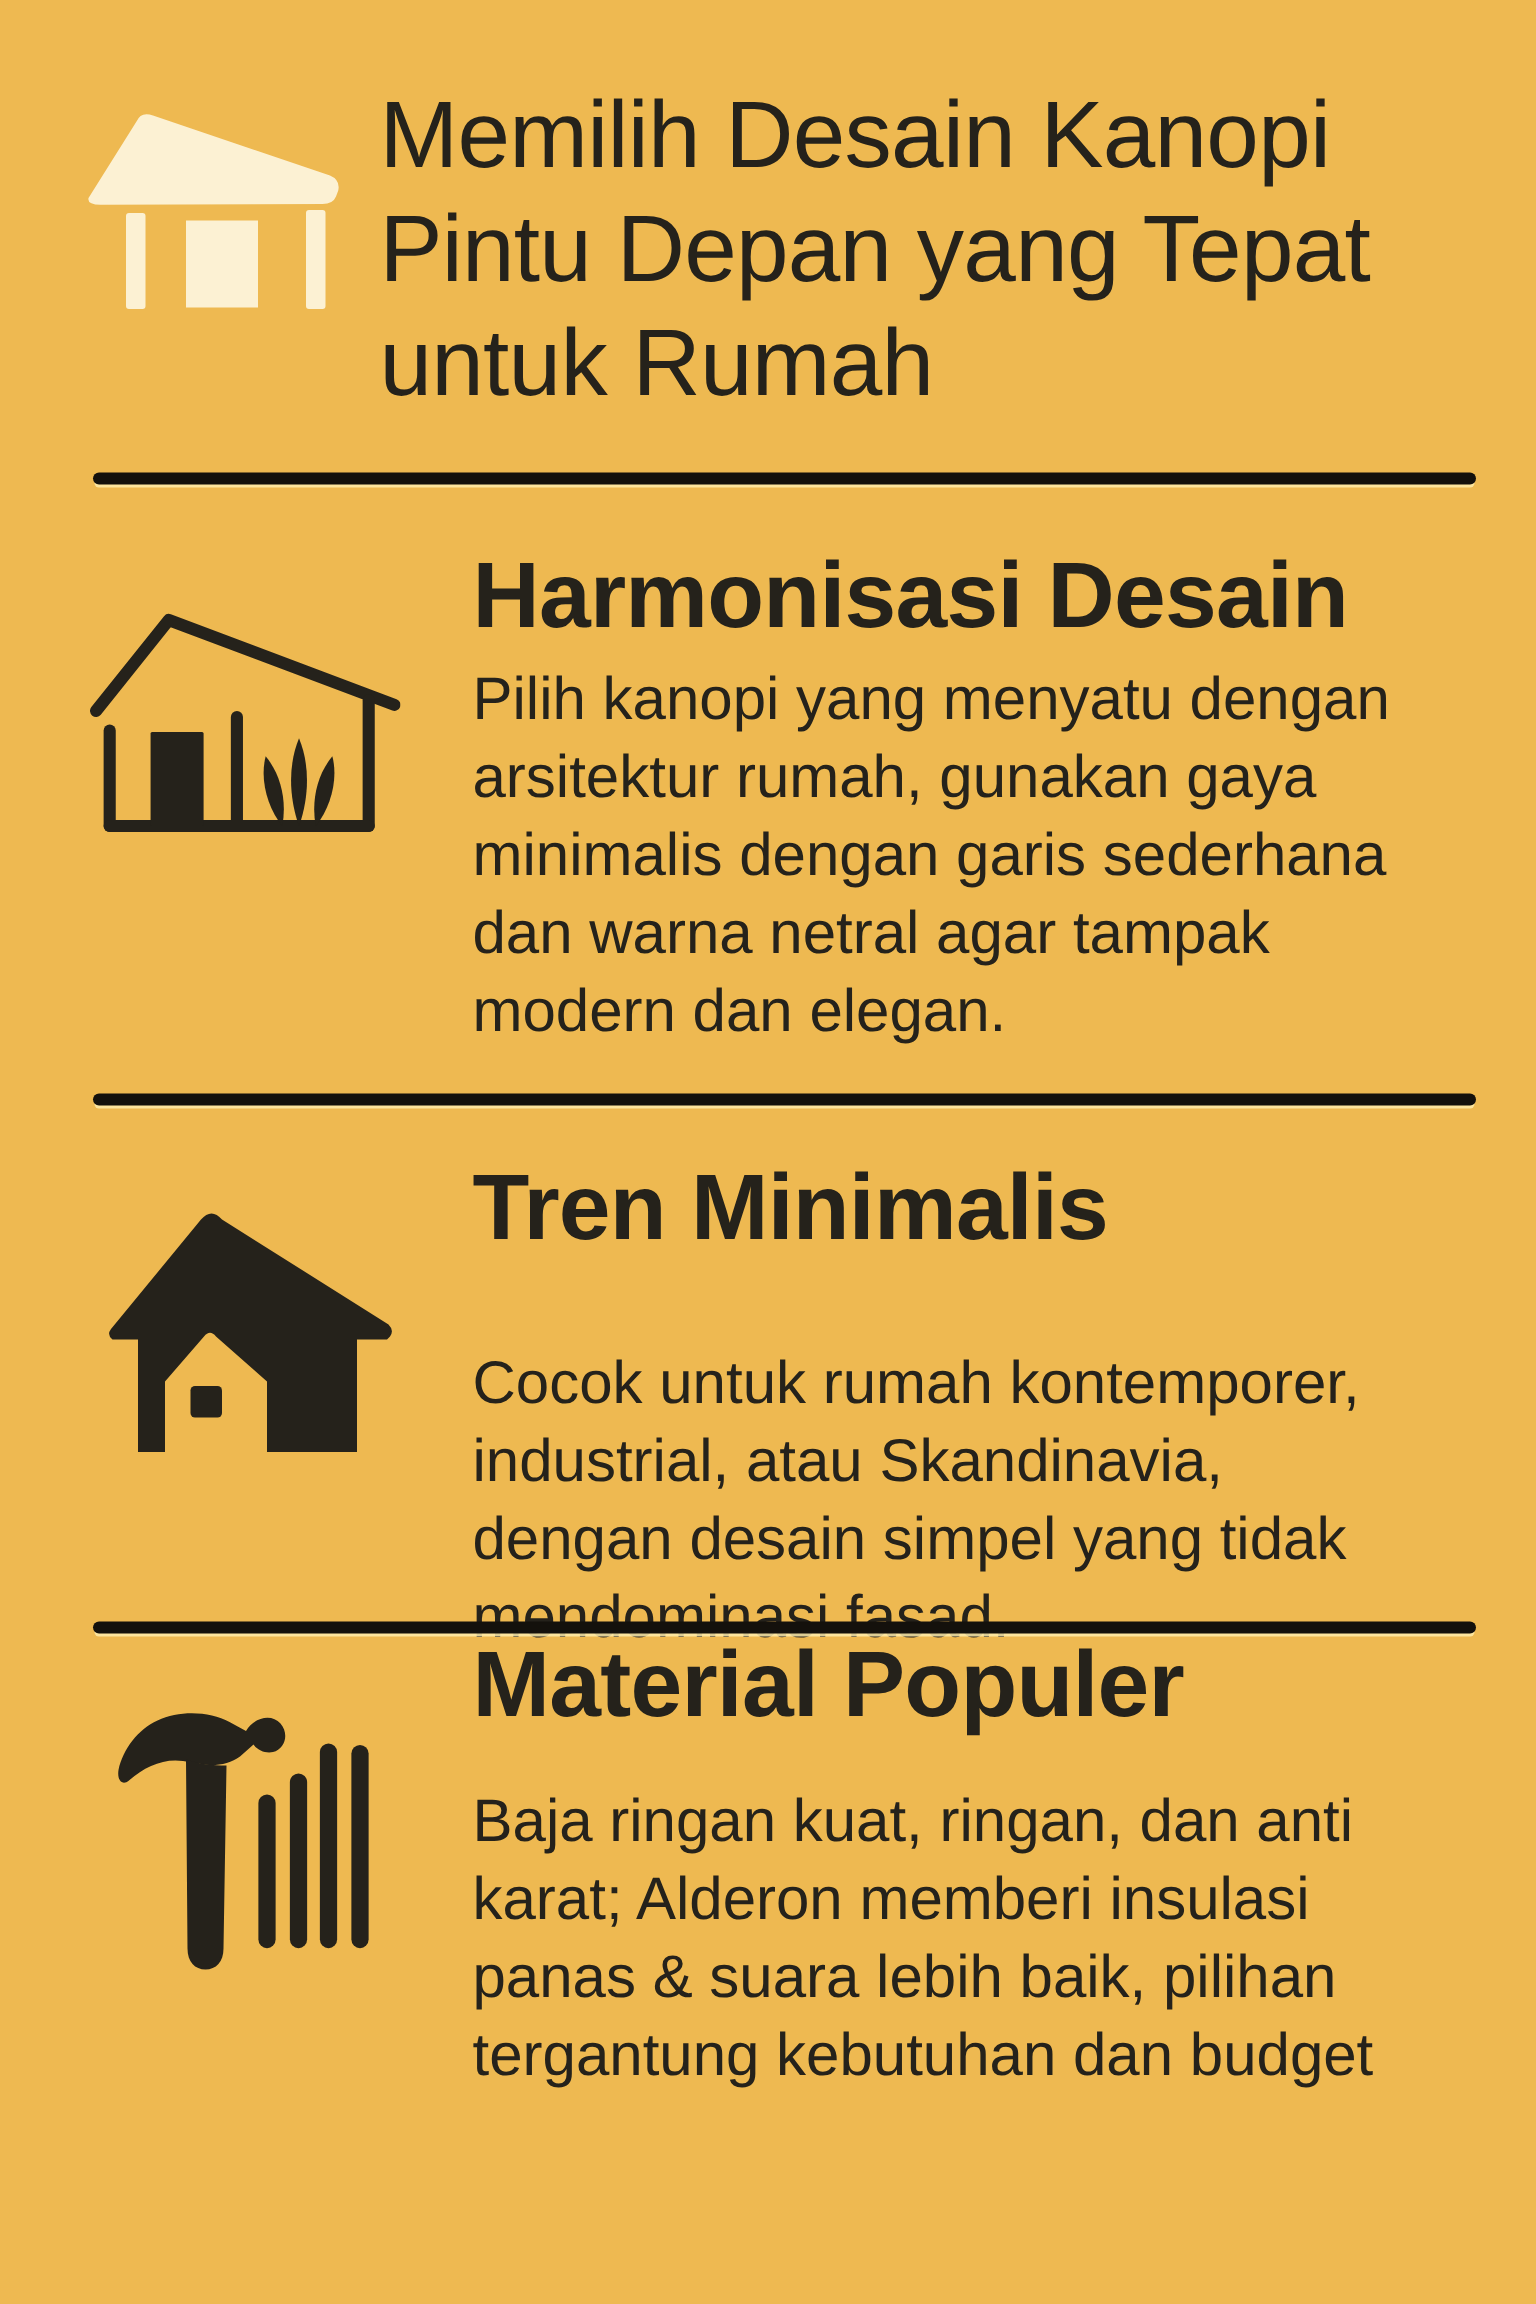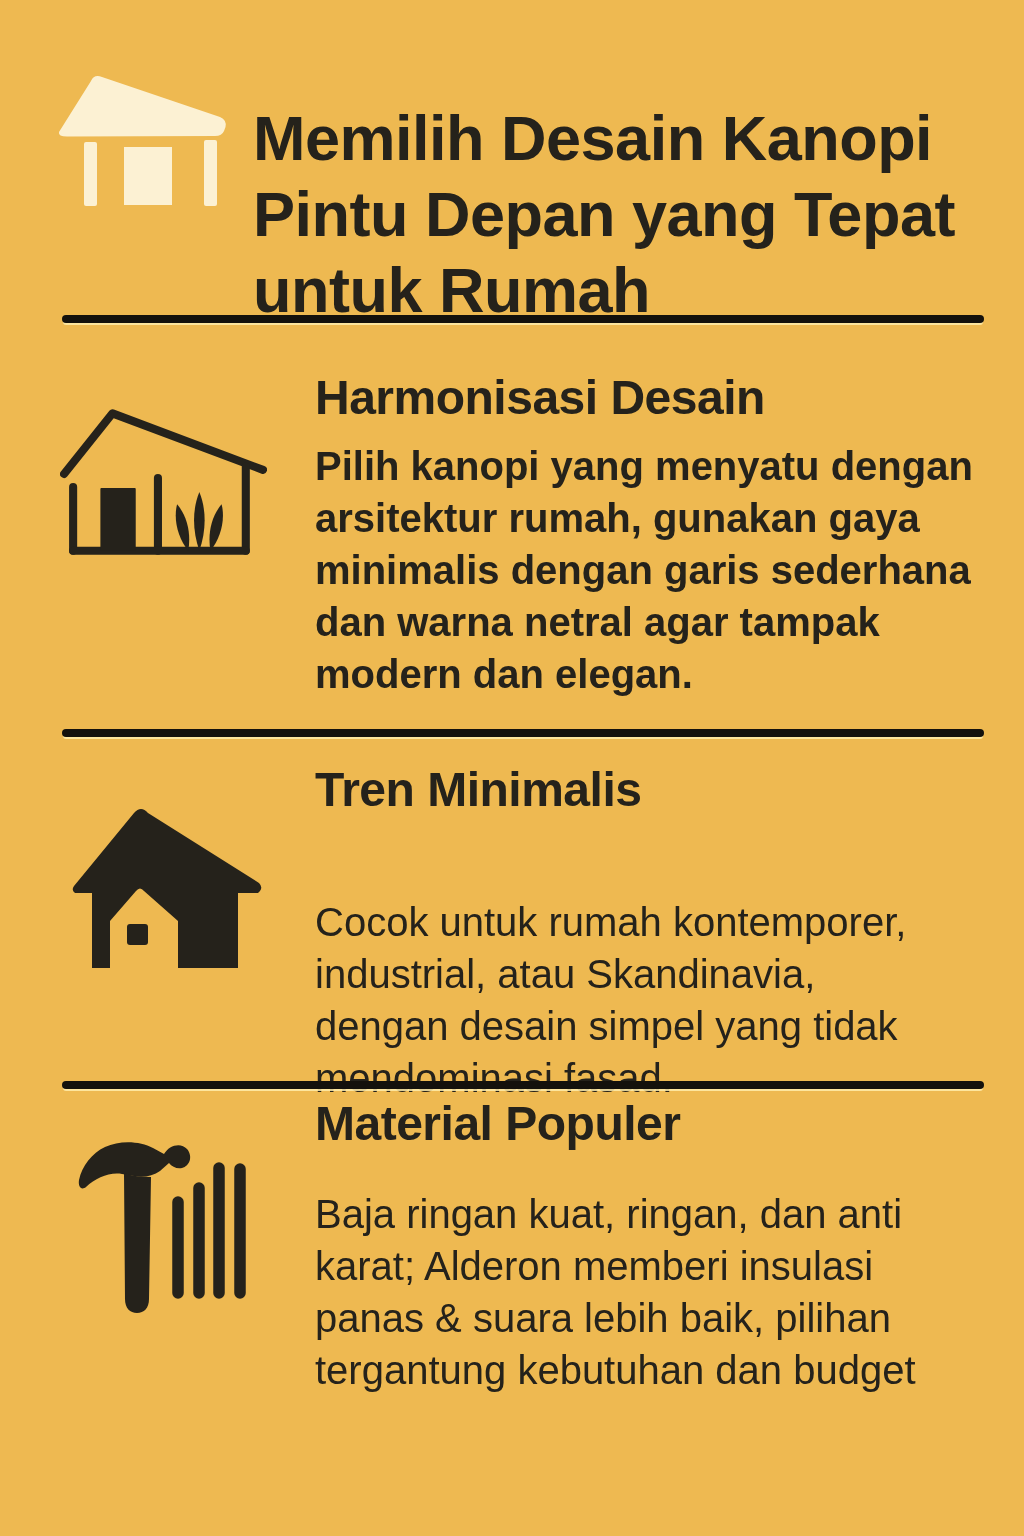--- a/index.html
+++ b/index.html
@@ -15,47 +15,46 @@
     position:relative;
     width:1024px;height:1536px;
     background:var(--background);
     overflow:hidden;
     font-family:"Liberation Sans", sans-serif;
     color:var(--ink);
   }
   .abs{position:absolute;}
   .title{
     left:253px;top:52px;width:740px;
-    font-size:63px;font-weight:bold;line-height:76px;
+    font-size:63px;font-weight:normal;line-height:76px;
     letter-spacing:-0.5px;
     white-space:pre-line;
-    margin-top:48px;
   }
   .divider{
     left:62px;width:922px;height:8px;border-radius:4px;
     background:var(--divider);
     box-shadow:0 3px 0 -1px var(--divider-glow);
   }
   .d1{top:315px;}
   .d2{top:729px;}
   .d3{top:1081px;}
   .heading{
     left:315px;width:680px;
-    font-size:48px;font-weight:bold;line-height:60px;
+    font-size:62px;font-weight:bold;line-height:60px;
     letter-spacing:-0.5px;
   }
   .h1{top:368px;}
-  .h2{top:760px;}
+  .h2{top:776px;}
   .h3{top:1094px;}
   .body-text{
     left:315px;width:680px;
     font-size:40px;line-height:52px;
     white-space:pre-line;
   }
-  .b1{top:440px;font-weight:bold;}
+  .b1{top:440px;}
   .b2{top:896px;}
   .b3{top:1188px;}
   .icon-header{left:58px;top:70px;width:172px;height:140px;}
   .icon-s1{left:60px;top:400px;width:207px;height:162px;}
   .icon-s2{left:72px;top:798px;width:192px;height:180px;}
   .icon-s3{left:78px;top:1140px;width:175px;height:175px;}
   svg{display:block;}
 </style>
 </head>
 <body>

